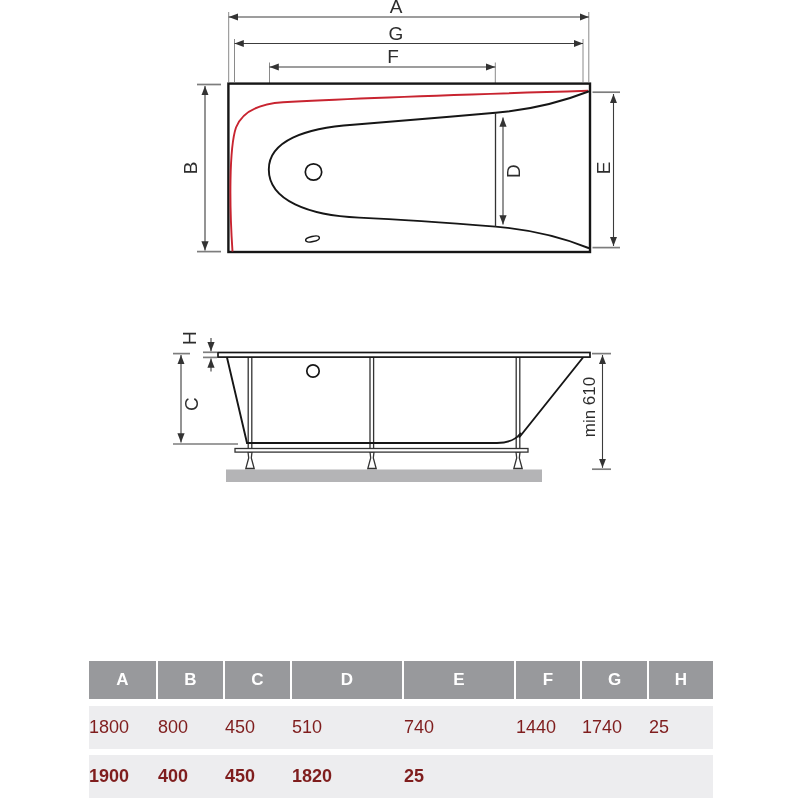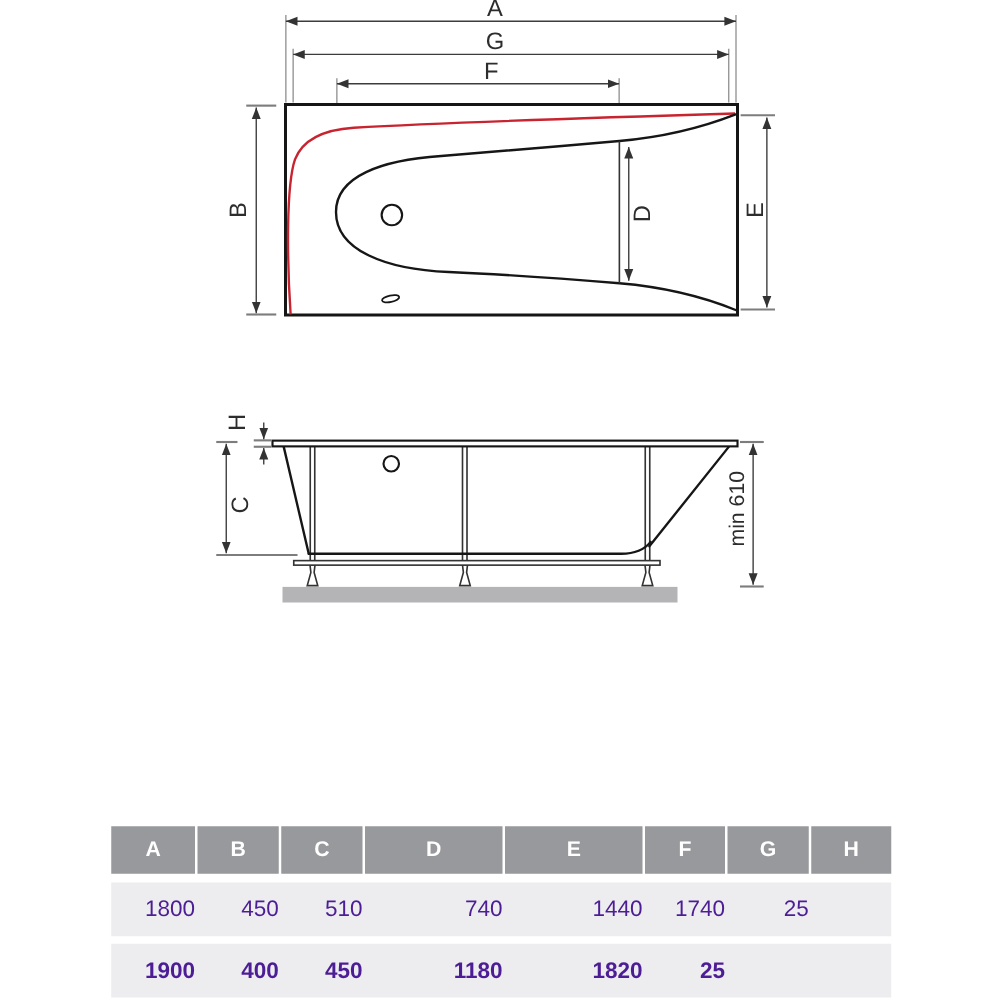--- a/index.html
+++ b/index.html
@@ -17,21 +17,21 @@
   .thin{stroke:#333333;stroke-width:1.3;fill:none;}
   .white-fill{fill:#ffffff;}
 
   
   .spec-table{position:absolute;left:89px;top:661px;width:624px;}
   .grid8{display:grid;grid-template-columns:67px 65px 65px 110px 110px 64px 65px 64px;column-gap:2px;}
   .spec-head .cell{background:#98999c;color:#ffffff;font-weight:bold;font-size:17px;
     height:38px;line-height:38px;text-align:center;}
   .spec-row{background:#ededef;margin-top:7px;}
   .spec-row.second{margin-top:6px;font-weight:bold;}
-  .spec-row .cell{height:43px;line-height:43px;text-align:right;font-size:18px;color:#4c1d95;}
+  .spec-row .cell{height:43px;line-height:43px;text-align:left;font-size:18px;color:#7f1d1d;}
 </style>
 </head>
 <body>
 
 <div id="stage">
 
   <svg width="800" height="620" viewBox="0 0 800 620">
     <defs>
       <marker id="arr" markerWidth="10" markerHeight="10" refX="9.3" refY="5" orient="auto-start-reverse" markerUnits="userSpaceOnUse">
         <path d="M0,1.4 L9.3,5 L0,8.6 Z" fill="#333333"></path>
@@ -145,30 +145,30 @@
       <div class="cell">B</div>
       <div class="cell">C</div>
       <div class="cell">D</div>
       <div class="cell">E</div>
       <div class="cell">F</div>
       <div class="cell">G</div>
       <div class="cell">H</div>
     </div>
     <div class="grid8 spec-row">
       <div class="cell">1800</div>
+      <div class="cell">800</div>
       <div class="cell">450</div>
       <div class="cell">510</div>
       <div class="cell">740</div>
       <div class="cell">1440</div>
       <div class="cell">1740</div>
       <div class="cell">25</div>
     </div>
     <div class="grid8 spec-row second">
       <div class="cell">1900</div>
       <div class="cell">400</div>
       <div class="cell">450</div>
-      <div class="cell">1180</div>
       <div class="cell">1820</div>
       <div class="cell">25</div>
     </div>
   </div>
 
 </div>
 
 </body></html>

